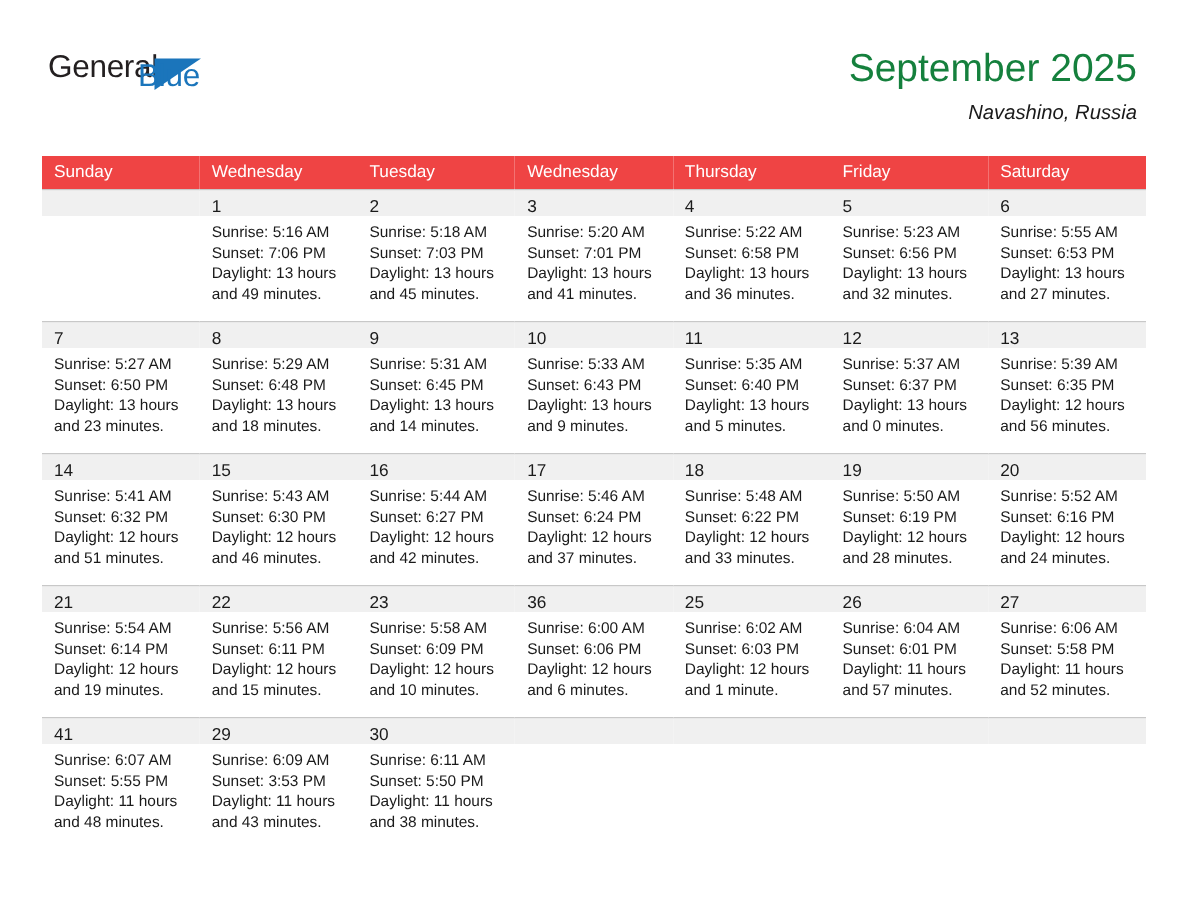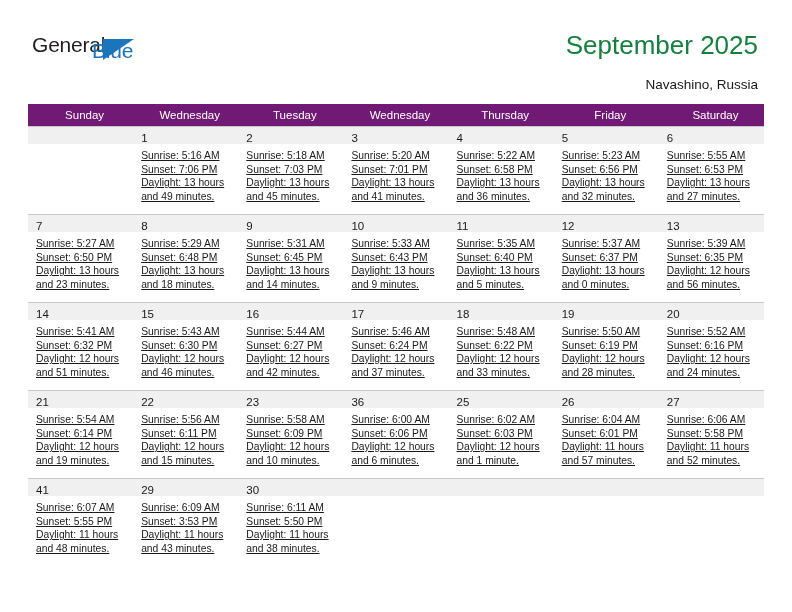--- a/index.html
+++ b/index.html
@@ -74,39 +74,40 @@
     font-size: 26px;
     font-weight: normal;
     color: #15803d;
     line-height: 34px;
     white-space: nowrap;
   }
   .cal-subtitle {
     font-size: 13.5px;
     color: #1a1a1a;
     line-height: 20px;
-    margin-top: 13px;
+    margin-top: 3px;
     white-space: nowrap;
+    font-style: italic;
   }
 
   
   .calendar {
     position: absolute;
     left: 28px;
     top: 104px;
     width: 736px;
     border-collapse: collapse;
     table-layout: fixed;
   }
   .calendar th {
-    background: #701a75;
+    background: #ef4444;
     color: #ffffff;
     font-size: 11.5px;
     font-weight: normal;
-    text-align: center;
+    text-align: left;
     padding: 5px 0 5px 8px;
     height: 11px;
     border: none;
   }
   .calendar td {
     vertical-align: top;
     padding: 0;
     border: none;
     width: 105.14px;
     height: 88px;
@@ -132,21 +133,20 @@
   .daynum {
     font-size: 11.5px;
     color: #1a1a1a;
     line-height: 15px;
   }
   .info {
     padding: 5px 6px 0 8px;
     font-size: 10.3px;
     line-height: 13.6px;
     color: #1a1a1a;
-    text-decoration: underline;
   }
   .info div {
     white-space: nowrap;
   }
 </style>
 </head>
 <body>
 
 <div class="page">
 

